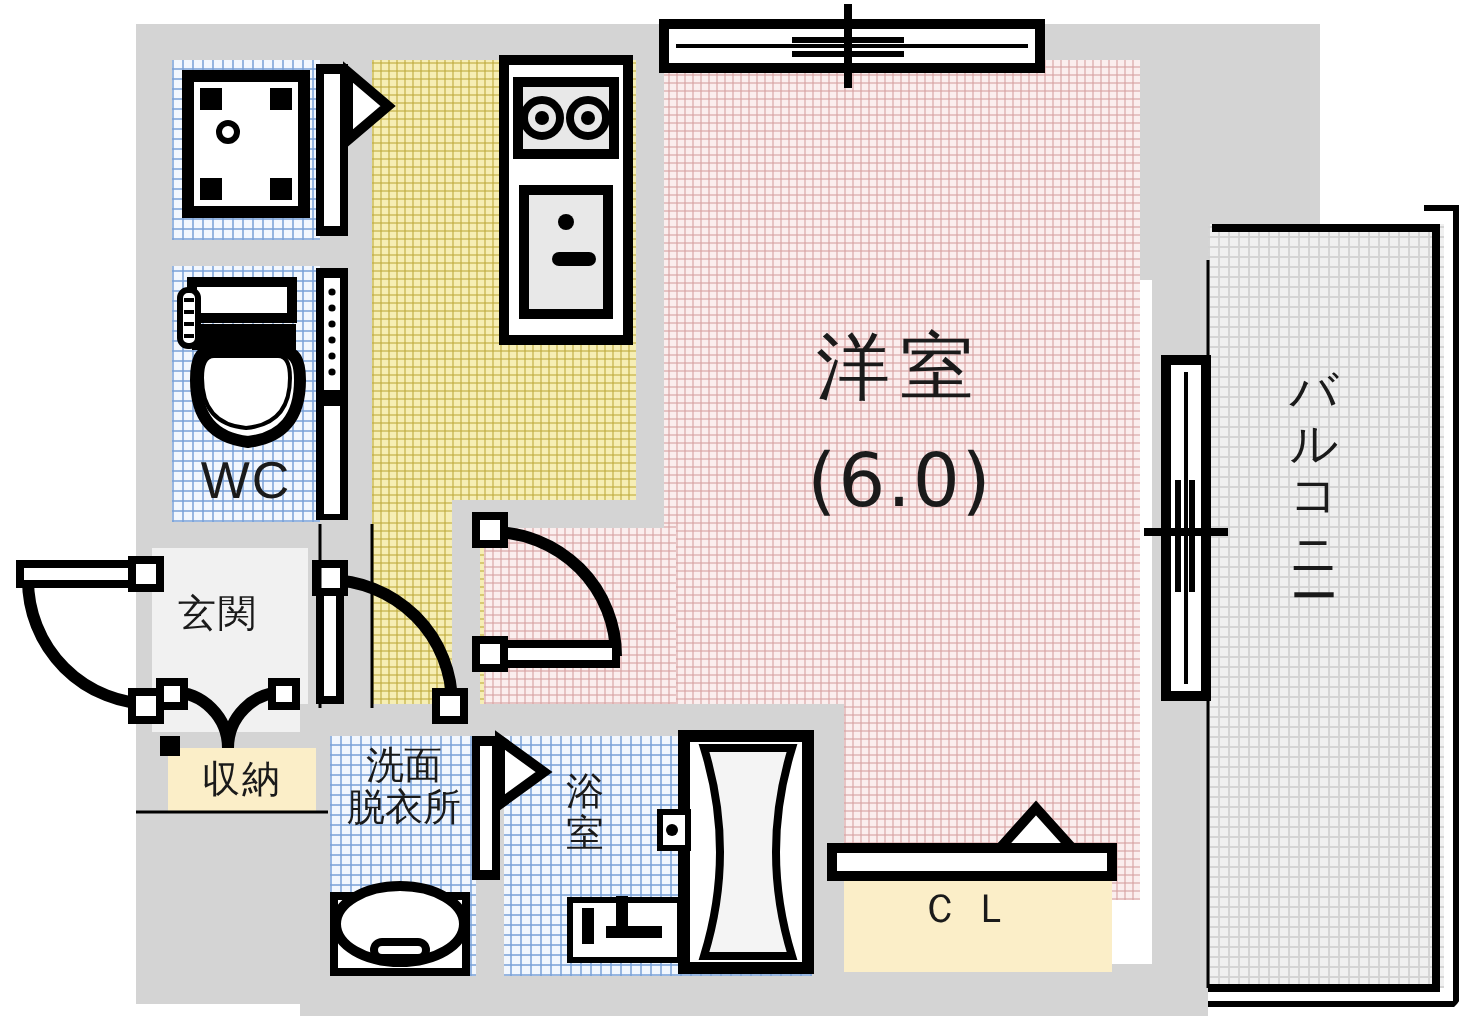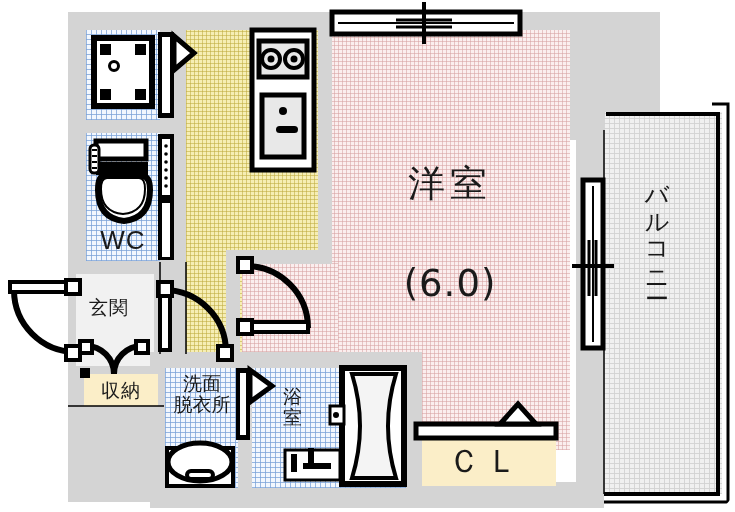--- a/index.html
+++ b/index.html
@@ -48,23 +48,23 @@
   .wallblock{background:#d4d4d4;}
 
   
   .lbl{
     position:absolute;color:#1a1a1a;
     font-family:"DejaVu Sans","Liberation Sans",sans-serif;
     white-space:pre;text-align:center;line-height:1.12;
     pointer-events:none;
   }
   .lbl-room{font-size:37px;letter-spacing:5px;}
-  .lbl-area{font-size:37px;letter-spacing:1px;margin-top:43px;}
+  .lbl-area{font-size:37px;letter-spacing:1px;}
   .lbl-wc{font-size:26px;font-family:"Liberation Sans",sans-serif;letter-spacing:1px;}
-  .lbl-cl{font-size:32px;font-family:Liberation Serif, serif;letter-spacing:6px;}
+  .lbl-cl{font-size:20px;font-family:Liberation Serif, serif;letter-spacing:6px;}
   .lbl-md{font-size:19px;letter-spacing:1px;}
   .lbl-sm{font-size:19px;letter-spacing:0px;}
   .lbl-vert{
     font-size:24px;letter-spacing:2px;
     writing-mode:vertical-rl;text-orientation:upright;
   }
 
   svg{position:absolute;overflow:visible;}
 </style>
 </head>

